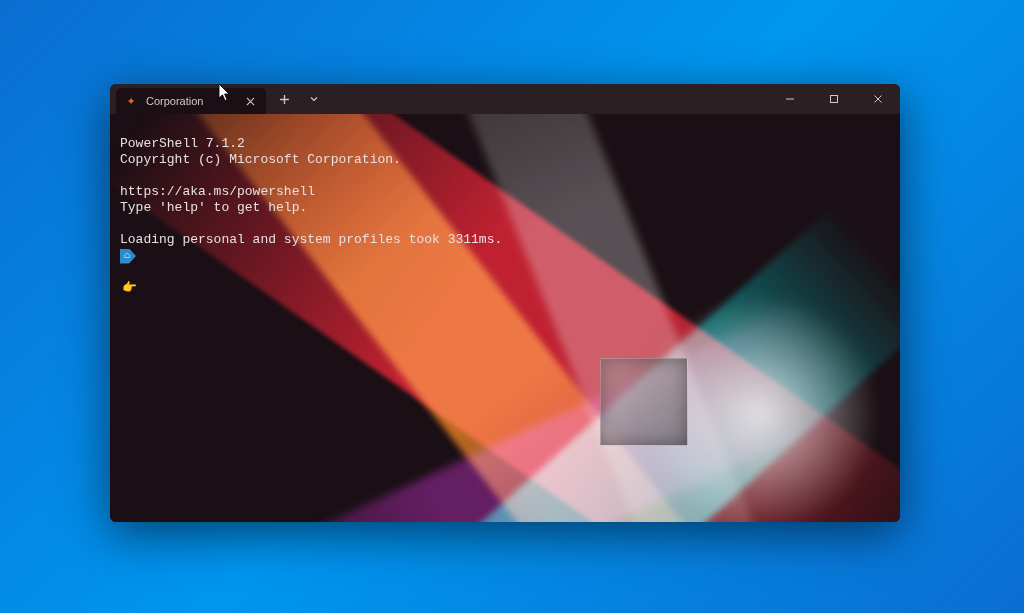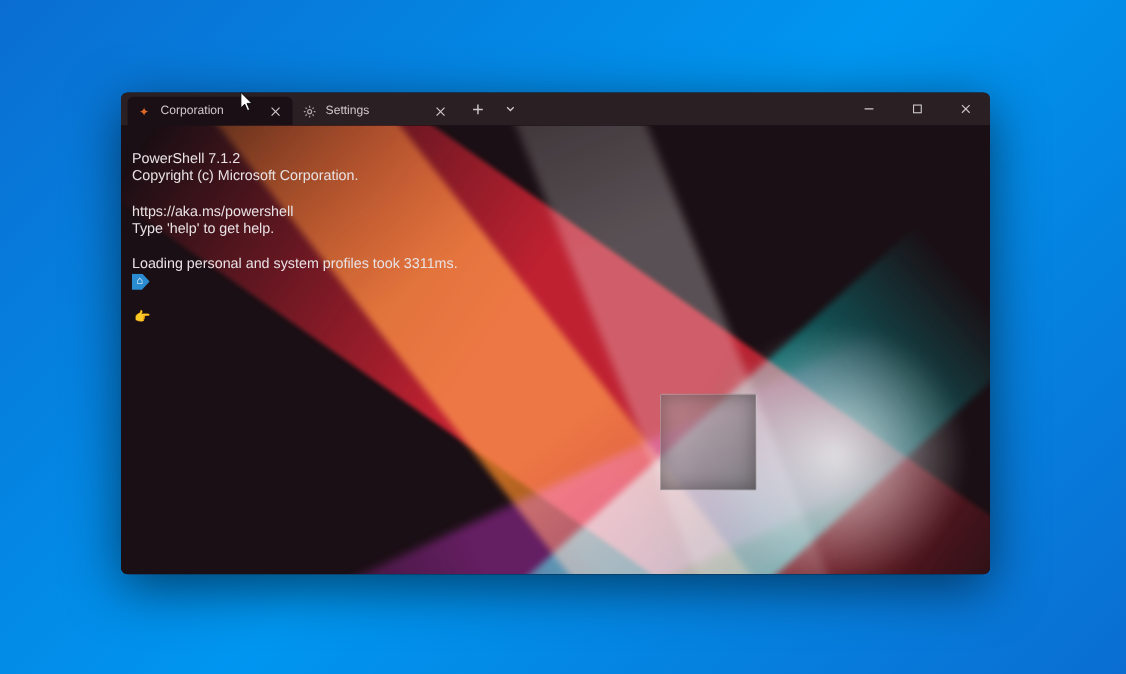--- a/index.html
+++ b/index.html
@@ -152,21 +152,21 @@
     width: 88px; height: 88px;
     left: 490px; top: 244px;
     background: linear-gradient(135deg, rgba(180,170,175,0.55), rgba(70,60,65,0.55));
     border: 1px solid rgba(255,255,255,0.25);
     box-shadow: inset 0 0 18px rgba(0,0,0,0.35);
     filter: blur(0.3px);
   }
   .term-text {
     position: relative;
     z-index: 2;
-    font-family: Liberation Sans, sans-serif;
+    font-family: Liberation Mono, monospace;
     font-size: 13px;
     line-height: 16px;
     color: #e8e1e4;
     padding: 6px 10px;
     white-space: pre;
   }
   .prompt-row {
     display: flex; align-items: center; height: 16px;
   }
   .prompt-home {
@@ -201,35 +201,20 @@
         <span class="tab-icon" style="color:#e06a2a;">✦</span>
         <span>Corporation</span>
         <span style="flex:1"></span>
         <span class="tab-close">
           <svg width="9" height="9" viewBox="0 0 10 10">
               <path d="M1 1 L9 9 M9 1 L1 9" stroke="currentColor" stroke-width="1.2"></path>
             </svg>
         </span>
       </div>
 
-      <div class="tab" style="width:150px;">
-        <span class="tab-icon" style="color:#b0a7ab;">
-          <svg width="13" height="13" viewBox="0 0 16 16" fill="none" stroke="currentColor" stroke-width="1.3">
-            <circle cx="8" cy="8" r="2.2"></circle>
-            <path d="M8 1.5v2M8 12.5v2M1.5 8h2M12.5 8h2M3.4 3.4l1.4 1.4M11.2 11.2l1.4 1.4M12.6 3.4l-1.4 1.4M4.8 11.2l-1.4 1.4"></path>
-          </svg>
-        </span>
-        <span>Settings</span>
-        <span style="flex:1"></span>
-        <span class="tab-close">
-          <svg width="9" height="9" viewBox="0 0 10 10">
-              <path d="M1 1 L9 9 M9 1 L1 9" stroke="currentColor" stroke-width="1.2"></path>
-            </svg>
-        </span>
-      </div>
 
       <div class="tab-actions">
         <div class="tab-action-btn">
           <svg width="11" height="11" viewBox="0 0 10 10">
               <path d="M5 1v8M1 5h8" stroke="currentColor" stroke-width="1.2"></path>
             </svg>
         </div>
         <div class="tab-action-btn">
           <svg width="10" height="10" viewBox="0 0 10 10">
               <path d="M2 3.5 L5 6.5 L8 3.5" stroke="currentColor" stroke-width="1.2" fill="none"></path>

